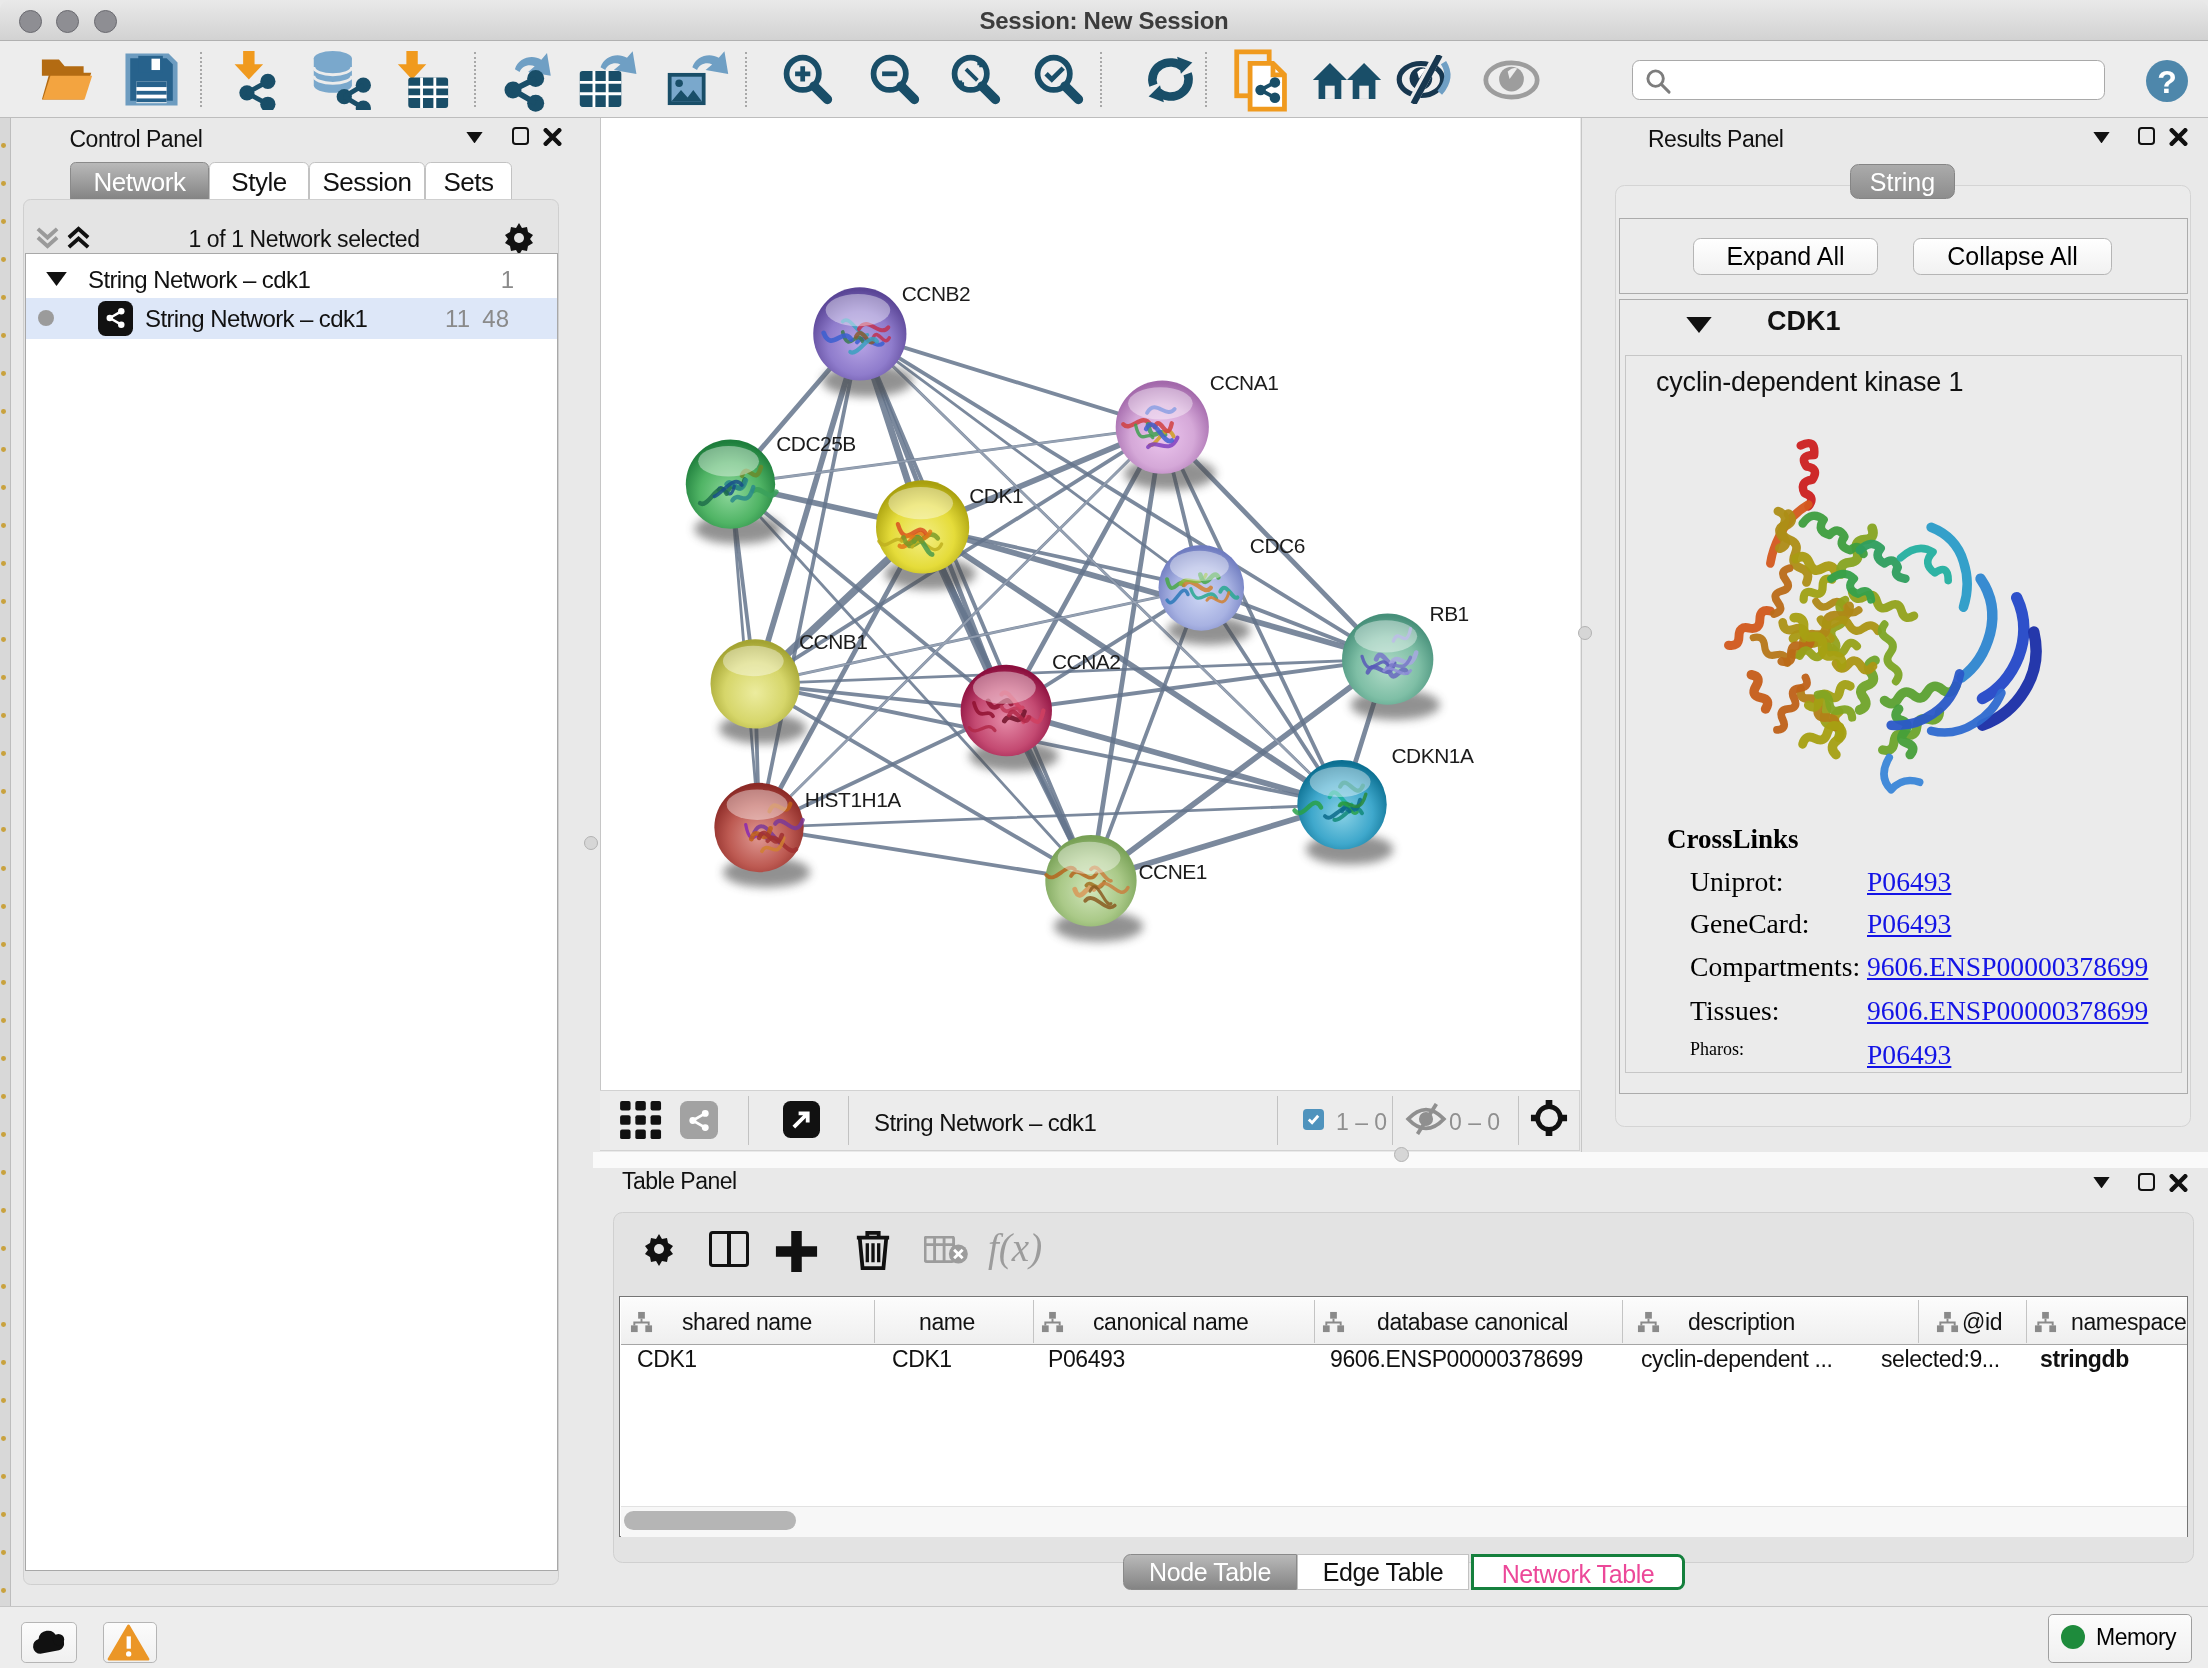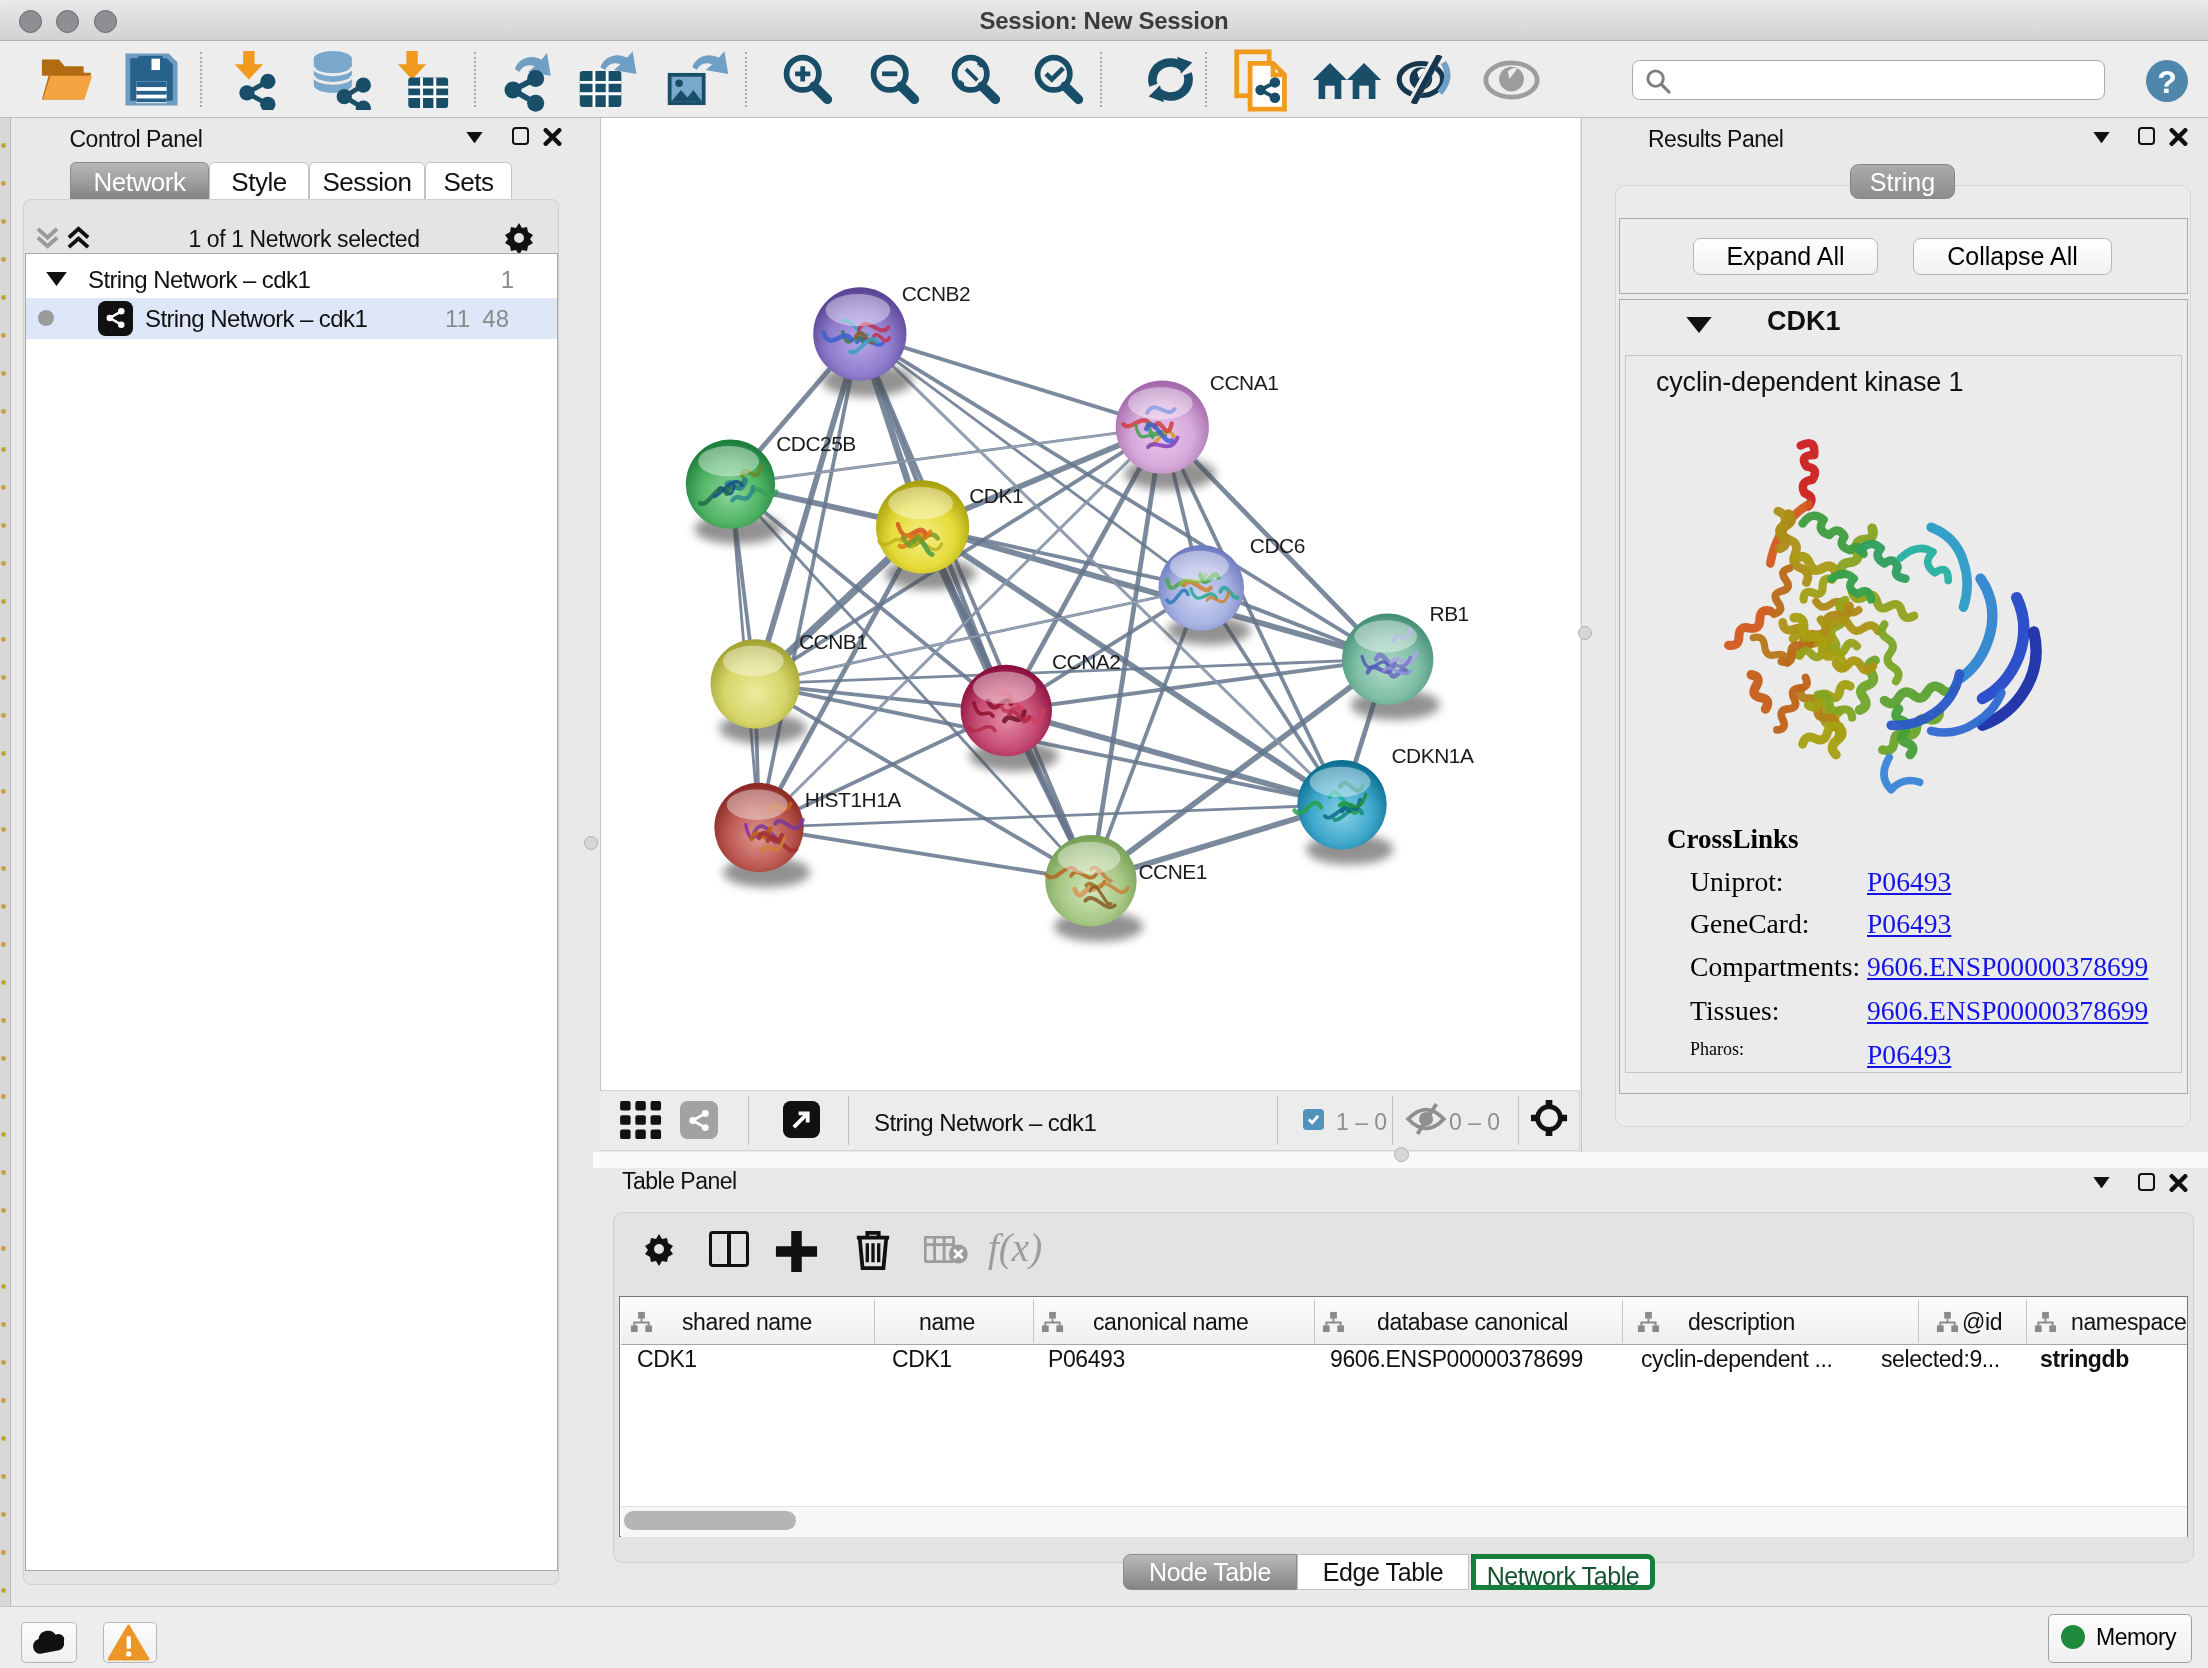--- a/index.html
+++ b/index.html
@@ -856,21 +856,21 @@
 <div class="td" style="left:1330px;top:1346px;">9606.ENSP00000378699</div>
 <div class="td" style="left:1641px;top:1346px;">cyclin-dependent ...</div>
 <div class="td" style="left:1881px;top:1346px;">selected:9...</div>
 <div class="td" style="left:2040px;top:1346px;font-weight:bold;">stringdb</div>
 
 <div class="abs" style="left:621px;top:1506px;width:1566px;height:29.5px;background:#f7f7f7;border-top:1px solid #e2e2e2;"></div>
 <div class="abs" style="left:624px;top:1511px;width:172px;height:19px;background:#b5b5b5;border-radius:9.5px;"></div>
 
 <div class="abs" style="left:1123px;top:1554px;width:174px;height:36px;background:linear-gradient(#b9b9b9,#848484);border:1px solid #8a8a8a;border-radius:7.6px 0 0 7.6px;box-sizing:border-box;text-align:center;font-size:25px;line-height:35px;color:#fff;letter-spacing:-0.4px;">Node Table</div>
 <div class="abs" style="left:1297px;top:1554px;width:172px;height:36px;background:#fff;border:1px solid #c2c2c2;box-sizing:border-box;text-align:center;font-size:25px;line-height:35px;color:#111;letter-spacing:-0.4px;">Edge Table</div>
-<div class="abs" style="left:1471px;top:1554px;width:184px;height:36px;background:#fff;border:5px solid #15803d;border-radius:0 7.6px 7.6px 0;box-sizing:border-box;text-align:center;font-size:25px;line-height:35px;color:#14532d;letter-spacing:-0.4px;">Network Table</div>
+<div class="abs" style="left:1471px;top:1554px;width:214px;height:36px;background:#fff;border:3px solid #15803d;border-radius:0 7.6px 7.6px 0;box-sizing:border-box;text-align:center;font-size:25px;line-height:35px;color:#ec4899;letter-spacing:-0.4px;">Network Table</div>
 </div>
 
 <div class="abs" id="statusbar"></div>
 <div class="abs sbtn" style="left:21px;top:1622px;width:54px;height:39px;"></div>
 <svg class="abs" style="left:29.5px;top:1628px" width="38" height="27" viewBox="0 0 40 28">
  <path fill="#111" d="M11 27 a8 8 0 0 1 -2 -15.7 A10 10 0 0 1 28 8.5 a7.5 7.5 0 0 1 2.5 14.7z"></path>
  <circle cx="30" cy="12" r="6" fill="#111"></circle>
 </svg>
 <div class="abs sbtn" style="left:103px;top:1622px;width:52px;height:39px;"></div>
 <svg class="abs" style="left:107px;top:1624px" width="43" height="38" viewBox="0 0 45 40">

